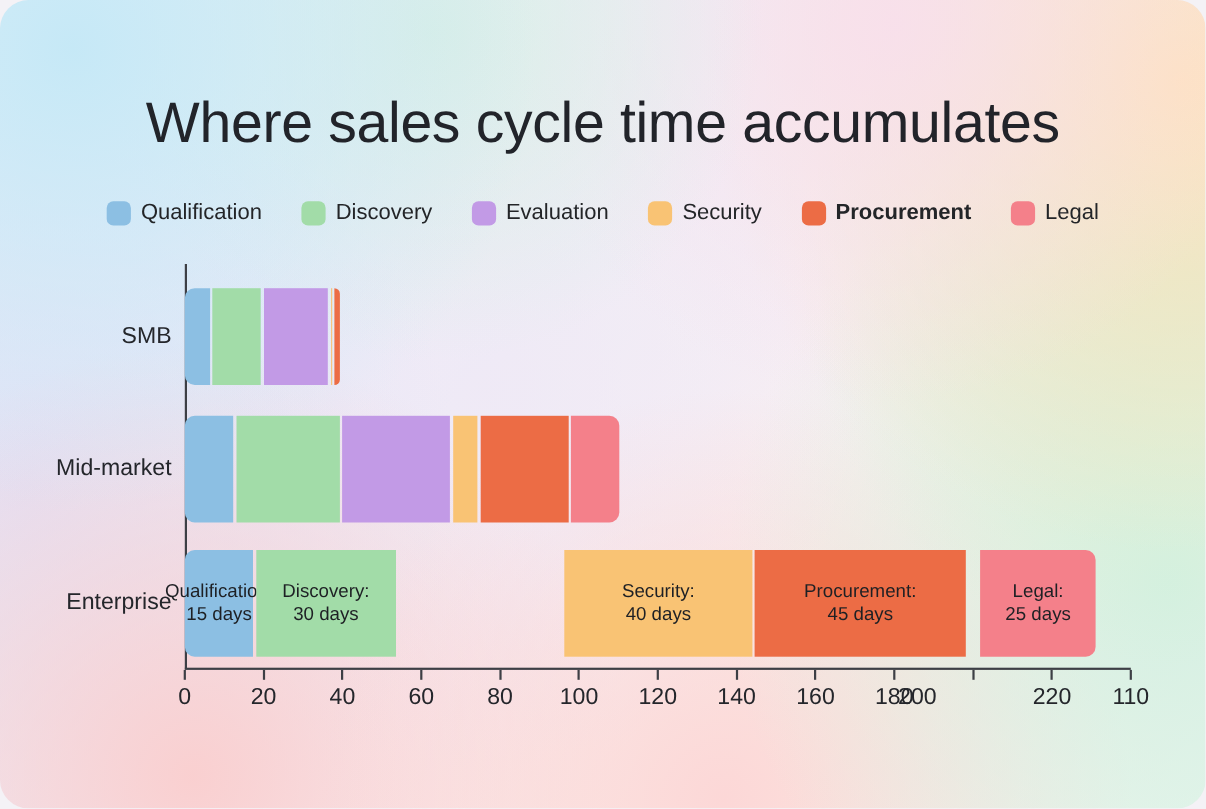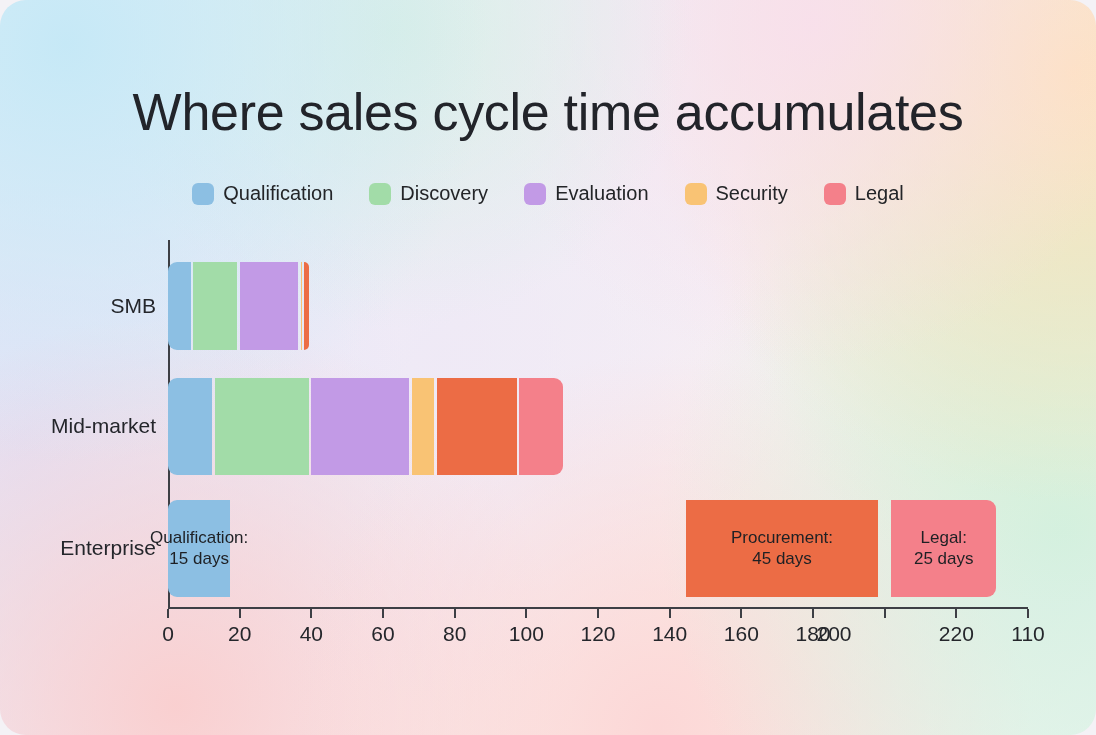--- a/index.html
+++ b/index.html
@@ -94,20 +94,24 @@
       </div>
       <div class="lg-item">
         <span class="lg-swatch" style="background: rgb(194, 154, 230);"></span>
         <span class="lg-label">Evaluation</span>
       </div>
       <div class="lg-item">
         <span class="lg-swatch" style="background: rgb(249, 195, 116);"></span>
         <span class="lg-label">Security</span>
       </div>
       <div class="lg-item">
+        <span class="lg-swatch" style="background: rgb(236, 108, 69);"></span>
+        <span class="lg-label em">Procurement</span>
+      </div>
+      <div class="lg-item">
         <span class="lg-swatch" style="background: rgb(244, 128, 138);"></span>
         <span class="lg-label">Legal</span>
       </div>
     </div>
 
   <div id="plot">
     <div id="yaxis-line"></div>
     <div id="xaxis-line"></div>
   <div class="tick" style="left: 167px;"></div>
       <div class="tick-label" style="left: 168px;">0</div>
@@ -151,20 +155,28 @@
         <div class="seg" style="left: 243.667px; width: 22.5833px; background: rgb(249, 195, 116);"></div>
         <div class="seg" style="left: 268.75px; width: 79.9167px; background: rgb(236, 108, 69);"></div>
         <div class="seg last" style="left: 351.167px; width: 44.0833px; background: rgb(244, 128, 138);"></div>
       </div>
       <div class="cat-label" style="top: 548px; right: 940px;">Enterprise</div>
       <div class="bar-row" style="left: 168px; top: 499.5px; height: 97px; width: 860px;">
         <div class="seg first" style="left: 0px; width: 62.2687px; background: rgb(140, 191, 227);">
           <span class="seg-text">Qualification:
 15 days</span>
         </div>
+        <div class="seg" style="left: 64.7687px; width: 127.037px; background: rgb(162, 220, 168);">
+          <span class="seg-text">Discovery:
+30 days</span>
+        </div>
+        <div class="seg" style="left: 345.433px; width: 170.217px; background: rgb(249, 195, 116);">
+          <span class="seg-text">Security:
+40 days</span>
+        </div>
         <div class="seg" style="left: 518.15px; width: 191.806px; background: rgb(236, 108, 69);">
           <span class="seg-text">Procurement:
 45 days</span>
         </div>
         <div class="seg last" style="left: 723px; width: 105.448px; background: rgb(244, 128, 138);">
           <span class="seg-text">Legal:
 25 days</span>
         </div>
       </div>
     </div>

